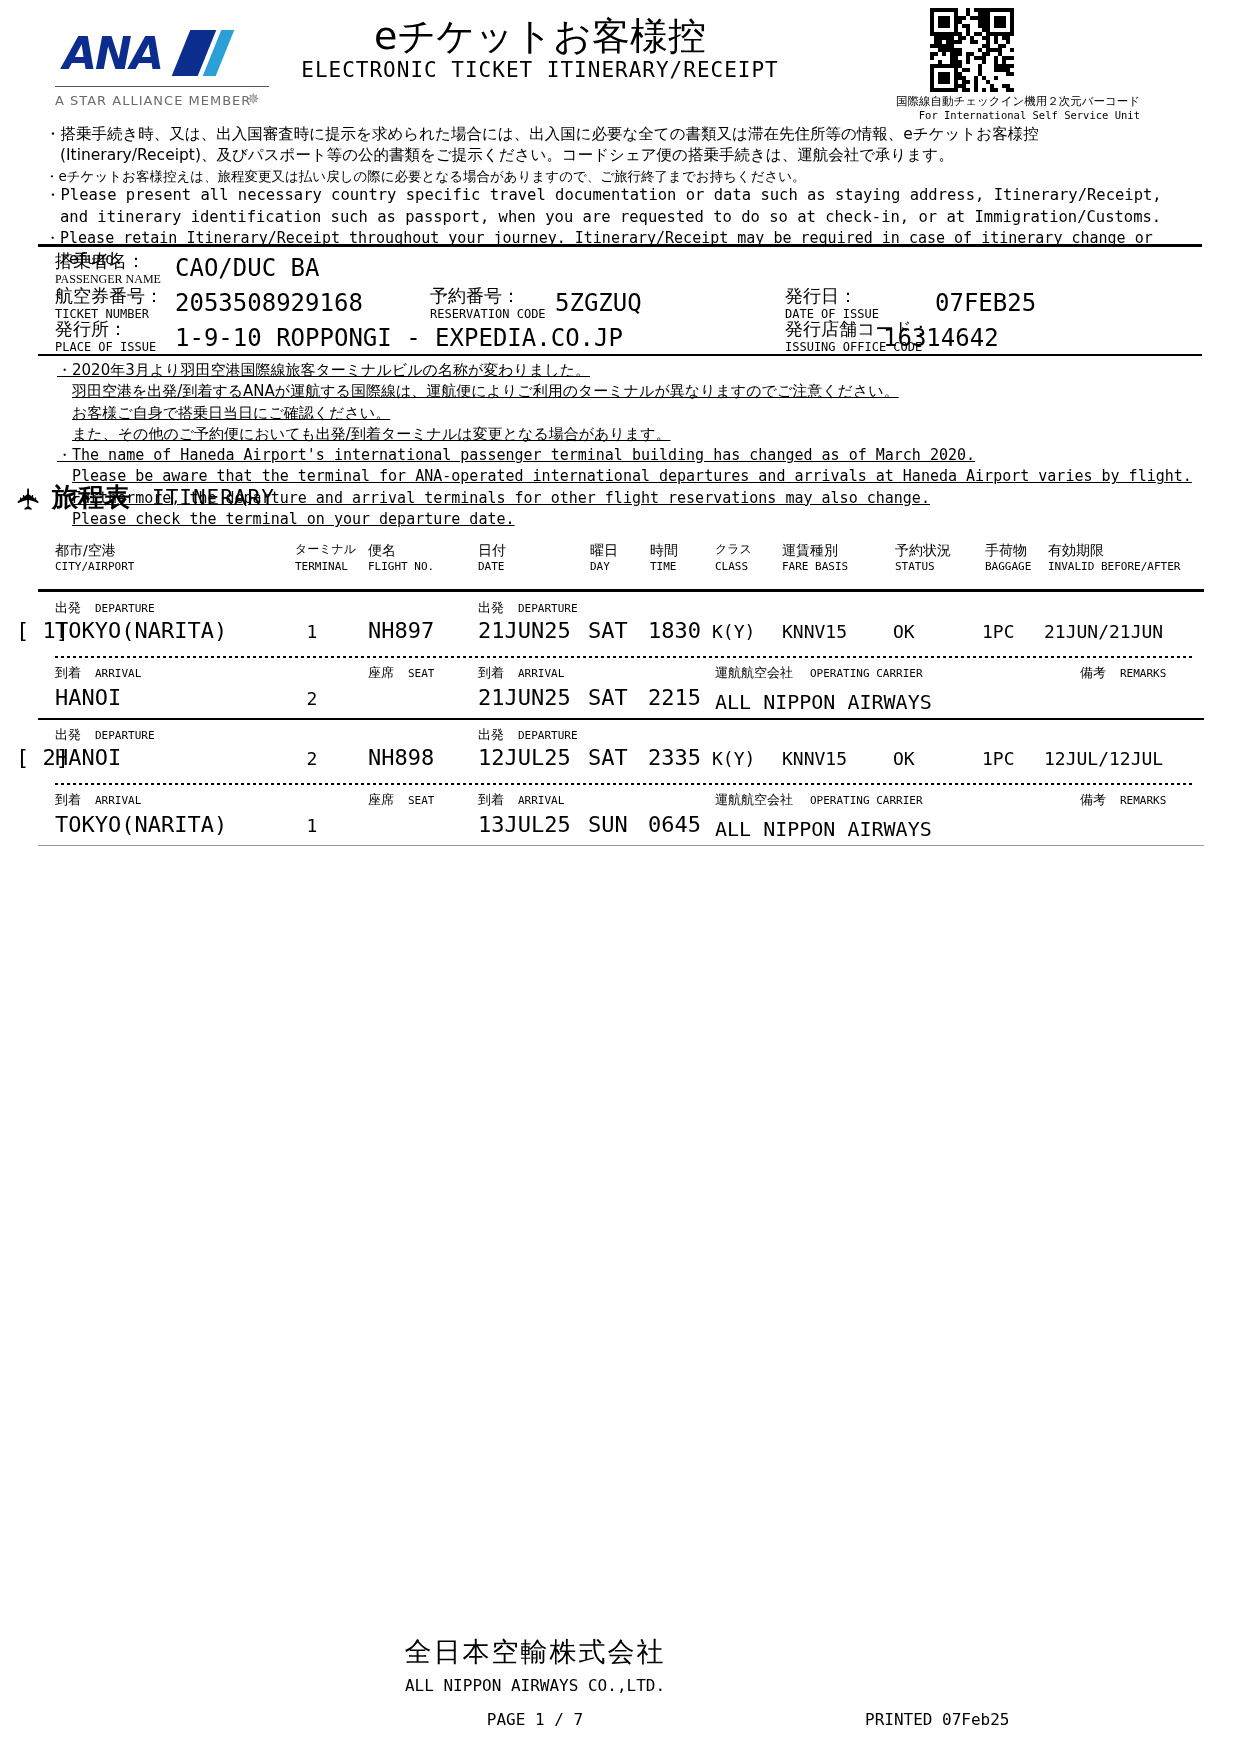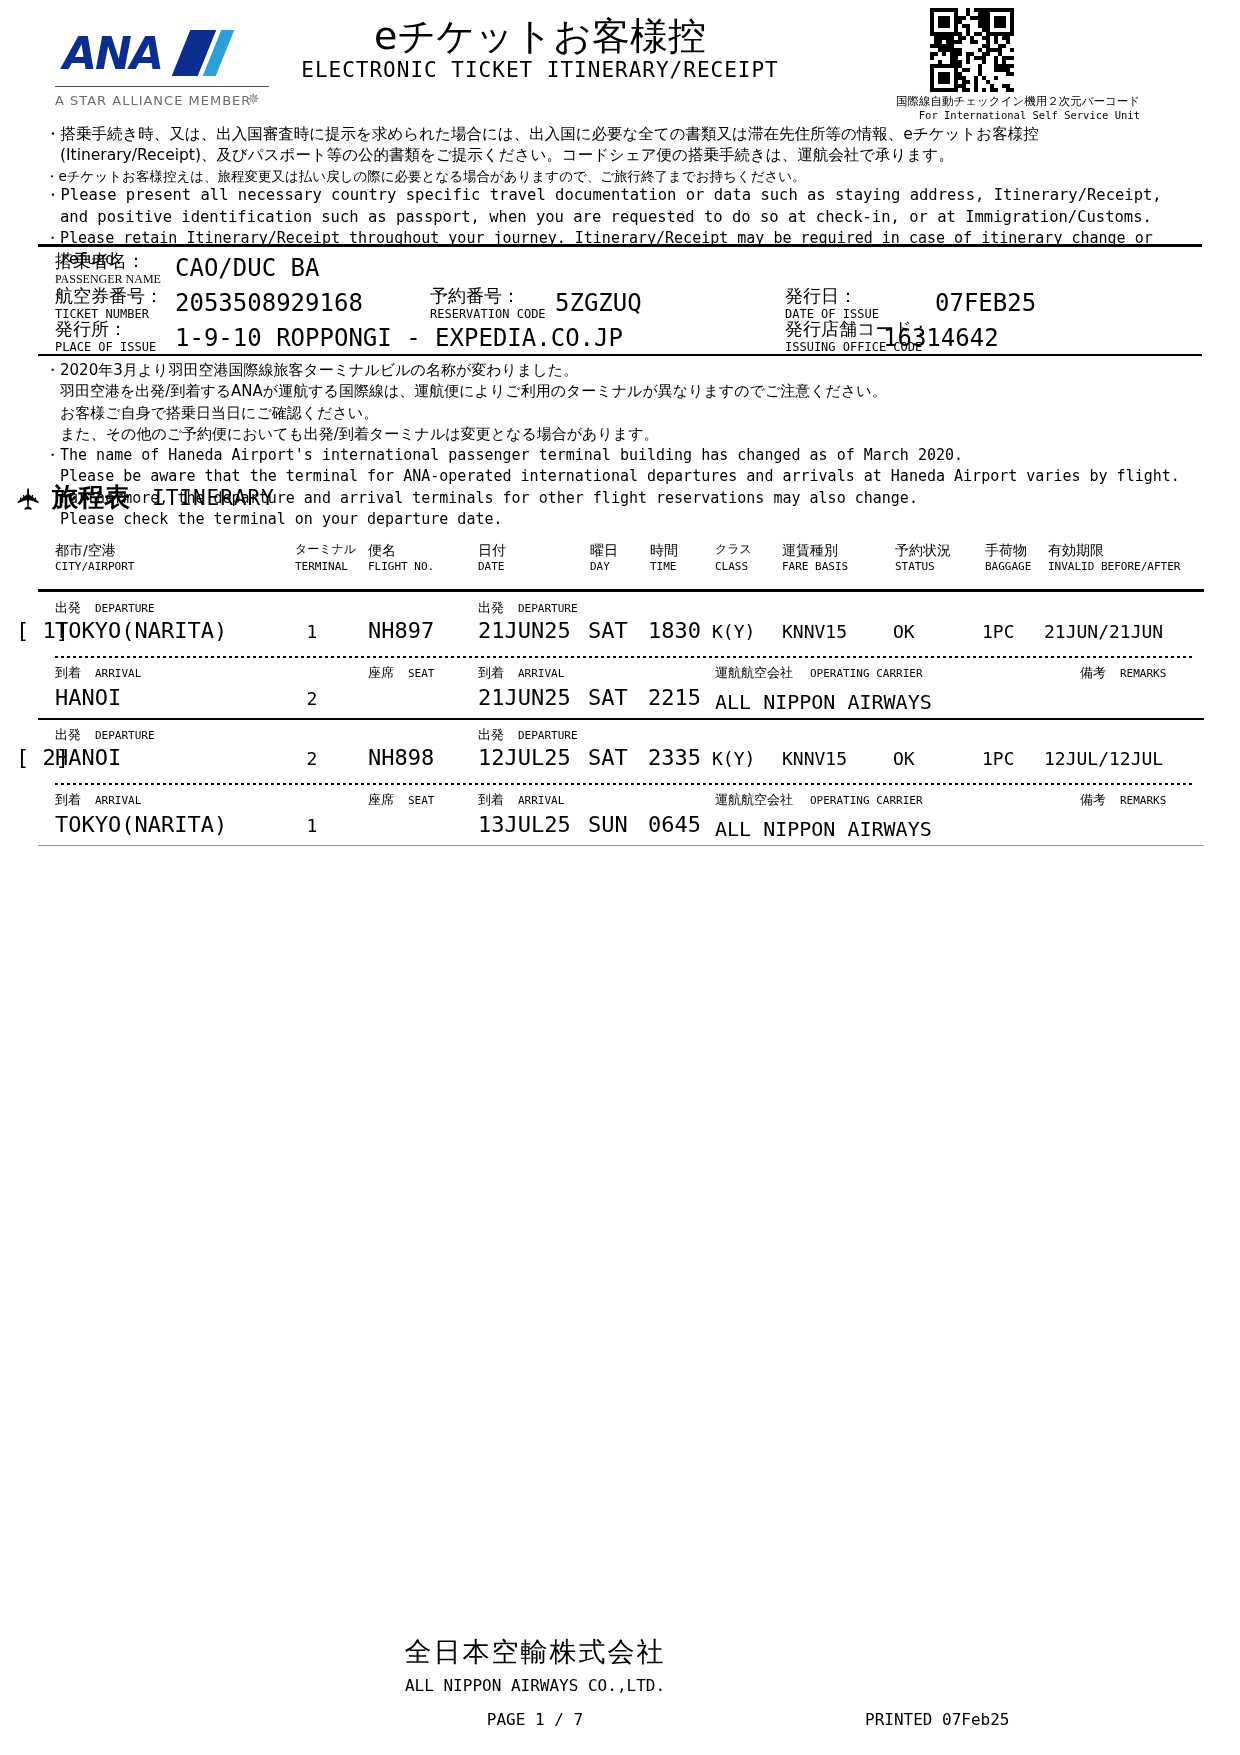--- a/index.html
+++ b/index.html
@@ -318,21 +318,21 @@
       <i style="left:80px;top:80px"></i>
     </div>
   <div class="abs" style="left:820px;top:94px;width:320px;text-align:right;">
     <div class="qr-cap-jp jp">国際線自動チェックイン機用２次元バーコード</div>
     <div class="qr-cap-en mono">For International Self Service Unit</div>
   </div>
 
   <div class="abs" style="left:45px;top:124px;width:1150px;">
     <div class="notice n-jp jp">・搭乗手続き時、又は、出入国審査時に提示を求められた場合には、出入国に必要な全ての書類又は滞在先住所等の情報、eチケットお客様控(Itinerary/Receipt)、及びパスポート等の公的書類をご提示ください。コードシェア便の搭乗手続きは、運航会社で承ります。</div>
     <div class="notice n-jp-s jp">・eチケットお客様控えは、旅程変更又は払い戻しの際に必要となる場合がありますので、ご旅行終了までお持ちください。</div>
-    <div class="notice n-en mono">・Please present all necessary country specific travel documentation or data such as staying address, Itinerary/Receipt, and positive identification such as passport, when you are requested to do so at check-in, or at Immigration/Customs.</div>
+    <div class="notice n-en mono">・Please present all necessary country specific travel documentation or data such as staying address, Itinerary/Receipt, and itinerary identification such as passport, when you are requested to do so at check-in, or at Immigration/Customs.</div>
     <div class="notice n-en-s mono">・Please retain Itinerary/Receipt throughout your journey. Itinerary/Receipt may be required in case of itinerary change or refund.</div>
   </div>
 
   <div class="hr" style="left:38px;top:244px;width:1164px;height:3px;"></div>
 
   <span class="abs plabel jp" style="left:55px;top:252px;">搭乗者名：</span>
   <span class="abs psub mono" style="left:55px;top:273px;font-family:Liberation Serif, serif;">PASSENGER NAME</span>
   <span class="abs pval mono" style="left:175px;top:256px;">CAO/DUC BA</span>
 
   <span class="abs plabel jp" style="left:55px;top:287px;">航空券番号：</span>
@@ -350,21 +350,21 @@
   <span class="abs plabel jp" style="left:55px;top:320px;">発行所：</span>
   <span class="abs psub mono" style="left:55px;top:341px;">PLACE OF ISSUE</span>
   <span class="abs pval mono" style="left:175px;top:326px;">1-9-10 ROPPONGI - EXPEDIA.CO.JP</span>
 
   <span class="abs plabel jp" style="left:785px;top:320px;">発行店舗コード：</span>
   <span class="abs psub mono" style="left:785px;top:341px;">ISSUING OFFICE CODE</span>
   <span class="abs pval mono" style="left:883px;top:326px;">16314642</span>
 
   <div class="hr" style="left:38px;top:354px;width:1164px;height:2px;"></div>
 
-  <div class="abs" style="left:45px;top:360px;width:1150px;">
+  <div class="abs" style="left:57px;top:360px;width:1150px;text-decoration:underline;">
     <div class="tn-line jp notice">・2020年3月より羽田空港国際線旅客ターミナルビルの名称が変わりました。</div>
     <div class="tn-line jp tn-cont">羽田空港を出発/到着するANAが運航する国際線は、運航便によりご利用のターミナルが異なりますのでご注意ください。</div>
     <div class="tn-line jp tn-cont">お客様ご自身で搭乗日当日にご確認ください。</div>
     <div class="tn-line jp tn-cont">また、その他のご予約便においても出発/到着ターミナルは変更となる場合があります。</div>
     <div class="tn-line mono notice">・The name of Haneda Airport's international passenger terminal building has changed as of March 2020.</div>
     <div class="tn-line mono tn-cont">Please be aware that the terminal for ANA-operated international departures and arrivals at Haneda Airport varies by flight.</div>
     <div class="tn-line mono tn-cont">Furthermore, the departure and arrival terminals for other flight reservations may also change.</div>
     <div class="tn-line mono tn-cont">Please check the terminal on your departure date.</div>
   </div>
 

